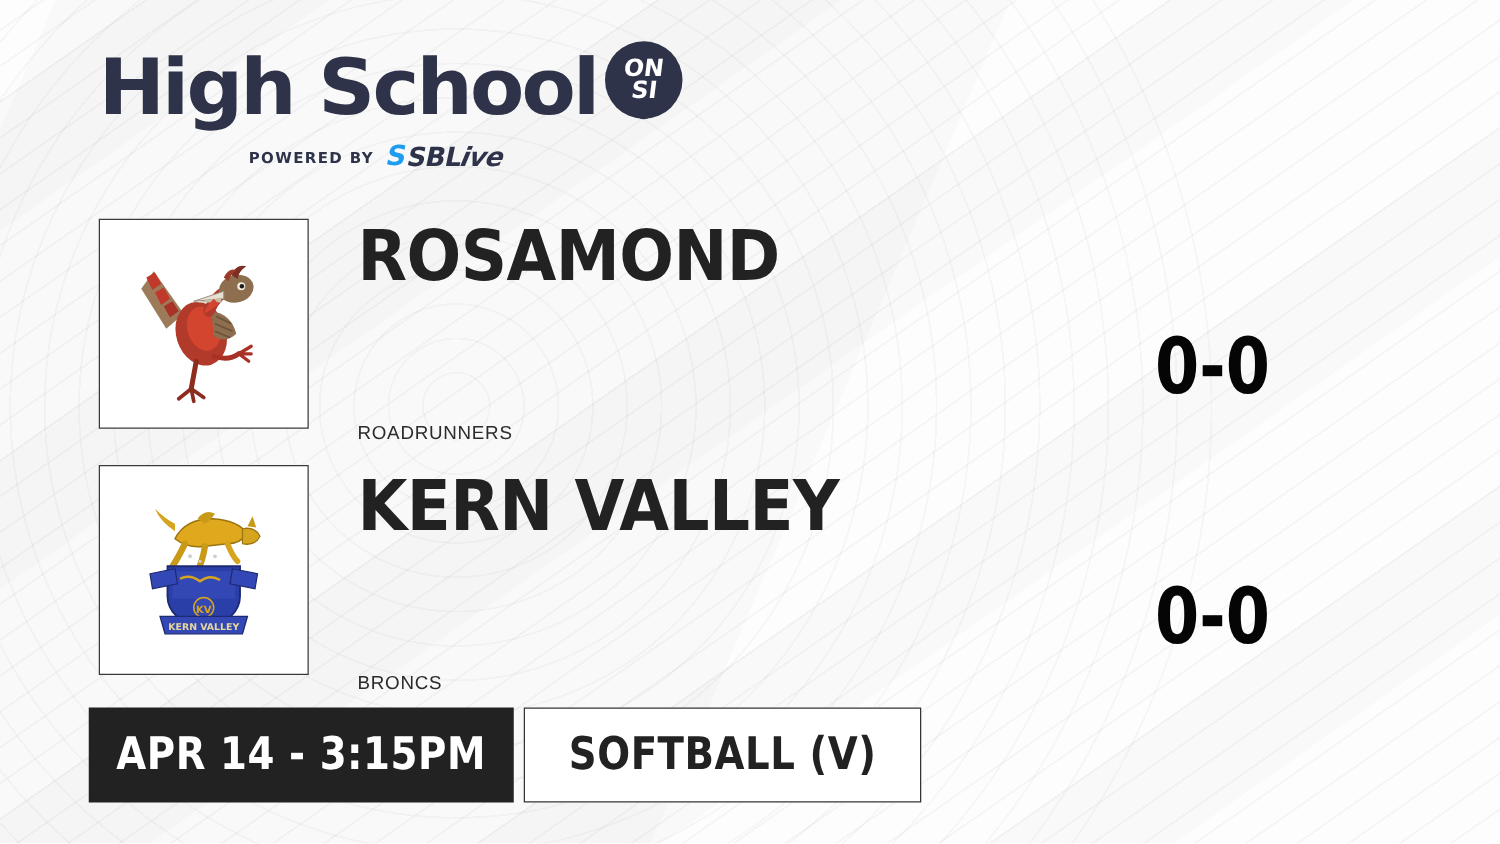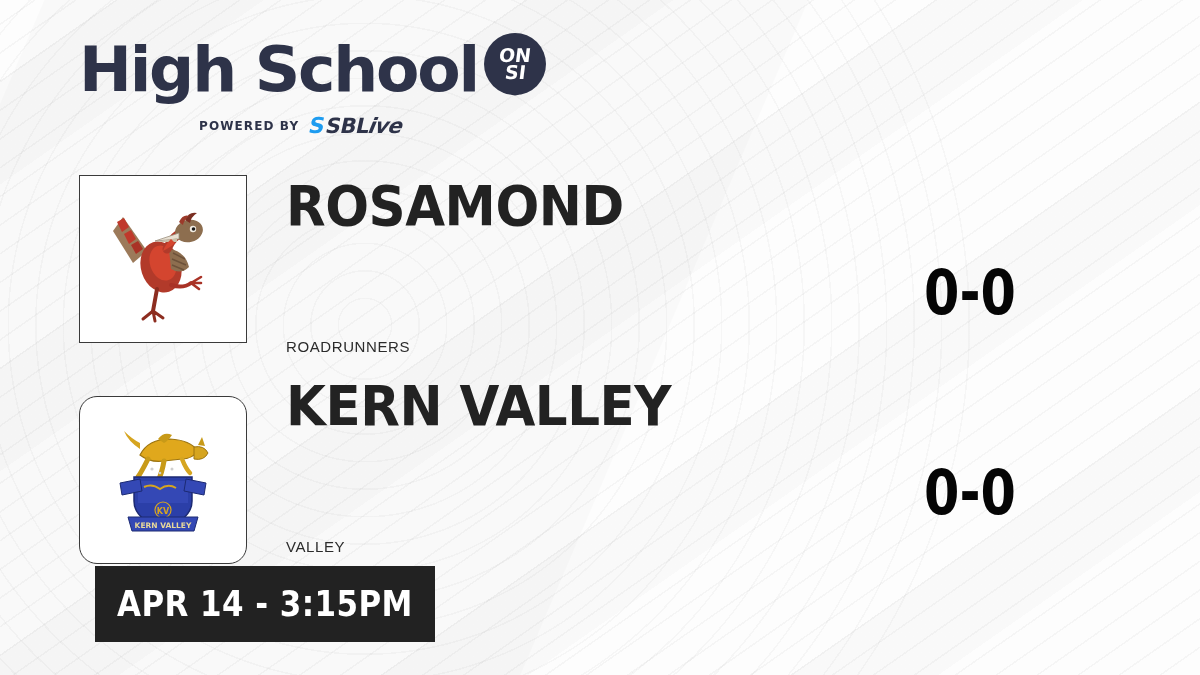--- a/index.html
+++ b/index.html
@@ -138,21 +138,21 @@
     color:#050505;
     line-height:1;
     white-space:nowrap;
     transform:scaleX(0.82);
     transform-origin:center center;
     text-align:center;
   }
 
   
   .date-block{
-    position:absolute;left:95px;top:566px;width:340px;height:76px;
+    position:absolute;left:71px;top:566px;width:340px;height:76px;
     background:#222222;
     display:flex;align-items:center;justify-content:center;
     box-sizing:border-box;
   }
   .date-txt{
     font-family:"DejaVu Sans",sans-serif;font-weight:bold;
     font-size:36px;color:#ffffff;line-height:1;white-space:nowrap;
     transform:scaleX(0.86);transform-origin:center center;
     letter-spacing:0.5px;
   }
@@ -230,21 +230,21 @@
       <path d="M64 100 L60 122" stroke="#8d2d20" stroke-width="4" stroke-linecap="round"></path>
       <path d="M60 122 L50 130 M60 122 L62 132 M60 122 L70 129" stroke="#8d2d20" stroke-width="3" stroke-linecap="round" fill="none"></path>
       <path d="M78 96 Q90 100 98 94" stroke="#a93226" stroke-width="4" fill="none" stroke-linecap="round"></path>
       <path d="M98 94 L108 88 M98 94 L108 94 M98 94 L106 100" stroke="#a93226" stroke-width="2.6" stroke-linecap="round" fill="none"></path>
     </svg>
   </div>
   <div class="team-name" style="left:286px;top:178px;font-size:56px;letter-spacing:-0.5px;transform:scaleX(0.92);">ROSAMOND</div>
   <div class="mascot" style="left:286px;top:338px;">ROADRUNNERS</div>
   <div class="record" style="left:860px;top:262px;width:220px;">0-0</div>
 
-  <div class="logo-box" style="left:79px;top:396px;border-radius:18px;">
+  <div class="logo-box" style="left:79px;top:372px;">
     <svg width="130" height="130" viewBox="0 0 130 130">
 
       <path d="M42 40 Q50 24 72 24 Q92 25 100 36 Q94 44 84 44 L66 46 Q52 48 42 40 Z" fill="#e0a81c" stroke="#9c7410" stroke-width="1.2"></path>
 
       <path d="M96 32 Q106 30 110 38 Q106 46 96 44 Z" fill="#d6a520" stroke="#9c7410" stroke-width="1"></path>
       <path d="M100 30 L104 22 L107 31 Z" fill="#c89a18"></path>
 
       <path d="M60 24 Q66 16 74 20 Q70 26 66 28 Z" fill="#c89a18"></path>
 
       <path d="M50 44 Q44 56 40 62" stroke="#c89a18" stroke-width="5" fill="none" stroke-linecap="round"></path>
@@ -263,20 +263,23 @@
       <path d="M88 64 L108 68 L106 80 L86 76 Z" fill="#3448b5" stroke="#1c2a73" stroke-width="1"></path>
       <path d="M30 102 L100 102 L96 116 L34 116 Z" fill="#3448b5" stroke="#1c2a73" stroke-width="1"></path>
       <text x="65" y="113" font-size="7.5" fill="#e8d89a" text-anchor="middle" font-family="DejaVu Sans, sans-serif" font-weight="bold">KERN VALLEY</text>
 
       <circle cx="54" cy="54" r="1.6" fill="#cfcfcf"></circle>
       <circle cx="62" cy="58" r="1.3" fill="#cfcfcf"></circle>
       <circle cx="74" cy="54" r="1.5" fill="#cfcfcf"></circle>
     </svg>
   </div>
   <div class="team-name" style="left:286px;top:378px;font-size:56px;letter-spacing:-0.5px;transform:scaleX(0.92);">KERN VALLEY</div>
-  <div class="mascot" style="left:286px;top:538px;">VALLEY</div>
+  <div class="mascot" style="left:286px;top:538px;">BRONCS</div>
   <div class="record" style="left:860px;top:462px;width:220px;">0-0</div>
 
   <div class="date-block">
     <div class="date-txt">APR 14 - 3:15PM</div>
   </div>
+  <div class="sport-block">
+    <div class="sport-txt">SOFTBALL (V)</div>
+  </div>
 
 </div>
 
 </body></html>

